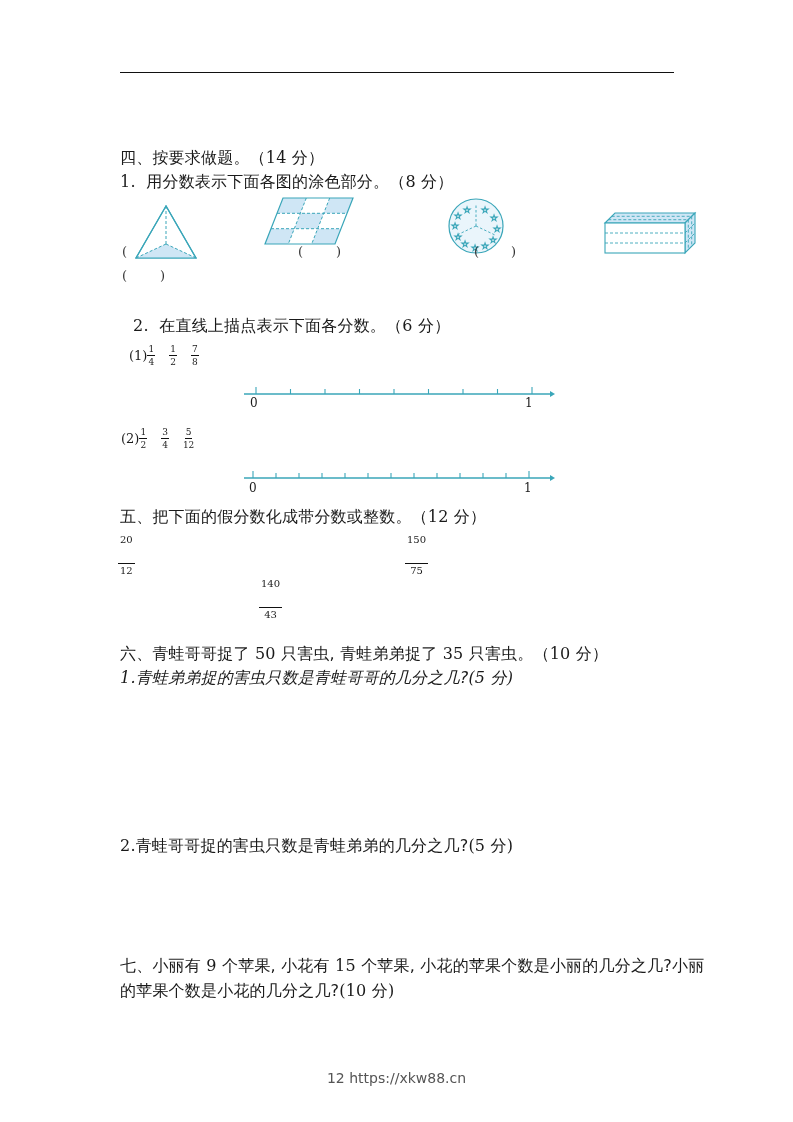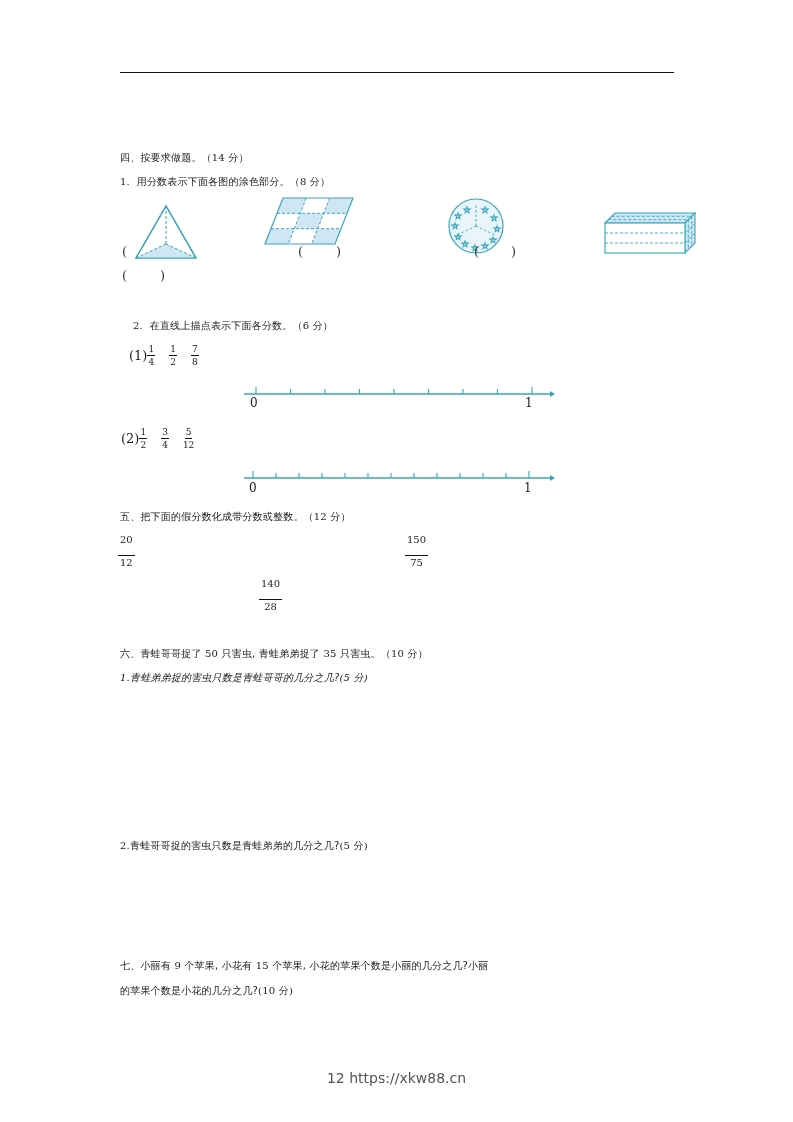--- a/index.html
+++ b/index.html
@@ -3,29 +3,29 @@
   <meta charset="utf-8">
   <style>
     html, body { margin: 0; padding: 0; background: #ffffff; }
     body {
       width: 793px; height: 1122px; position: relative; overflow: hidden;
       font-family: "DejaVu Sans", "Liberation Sans", sans-serif;
       color: #1a1a1a;
     }
     .abs { position: absolute; }
     .header-rule { left: 120px; top: 72px; width: 554px; height: 0; border-top: 1.5px solid #111; }
-    .txt { font-size: 10px; line-height: 18px; white-space: nowrap; letter-spacing: 0.2px; }
+    .txt { font-size: 16px; line-height: 18px; white-space: nowrap; letter-spacing: 0.2px; }
     .serif { font-family: "DejaVu Serif", "Liberation Serif", serif; }
     .paren { font-family: "DejaVu Serif", "Liberation Serif", serif; font-size: 13px; color: #333; }
     .frac { display: inline-flex; flex-direction: column; align-items: center; vertical-align: middle;
             font-family: "DejaVu Serif", "Liberation Serif", serif; font-size: 9px; line-height: 10px; margin: 0 6px 0 0; }
     .frac .num { padding: 0 1px 1px 1px; border-bottom: 1.3px solid #111; }
     .frac .den { padding-top: 1px; }
     .frac.big { font-size: 10px; line-height: 12px; }
-    .frac.big .num { padding: 0 2px 9px 2px; }
+    .frac.big .num { padding: 0 2px 17px 2px; }
     .label-paren { font-family: "DejaVu Serif", "Liberation Serif", serif; font-size: 13px; }
     .nl-label { font-family: "DejaVu Serif", "Liberation Serif", serif; font-size: 12px; }
     .footer { left: 0; width: 793px; top: 1070px; text-align: center; font-size: 14px; color: #555;
               font-family: "DejaVu Sans", sans-serif; }
   </style>
 </head>
 <body>
 
 <div class="abs header-rule"></div>
 
@@ -193,21 +193,21 @@
 
 <div class="abs txt" style="left:120px; top:508px;">
   <span>五、把下面的假分数化成带分数或整数。</span><span class="serif">（12 分）</span>
 </div>
 <span class="abs frac big" style="left:118px; top:534px;">
     <span class="num">20</span>
     <span class="den">12</span>
   </span>
 <span class="abs frac big" style="left:259px; top:534px;margin-top:44px;">
     <span class="num">140</span>
-    <span class="den">28</span>
+    <span class="den">43</span>
   </span>
 <span class="abs frac big" style="left:405px; top:534px;justify-content:flex-end;">
     <span class="num">150</span>
     <span class="den">75</span>
   </span>
 
 <div class="abs txt" style="left:120px; top:645px;">
   <span>六、青蛙哥哥捉了</span>&nbsp;<span class="serif">50</span>&nbsp;<span>只害虫, 青蛙弟弟捉了</span>&nbsp;<span class="serif">35</span>&nbsp;<span>只害虫。</span><span class="serif">（10 分）</span>
 </div>
 <div class="abs txt" style="left:120px; top:669px;font-style:italic;">

